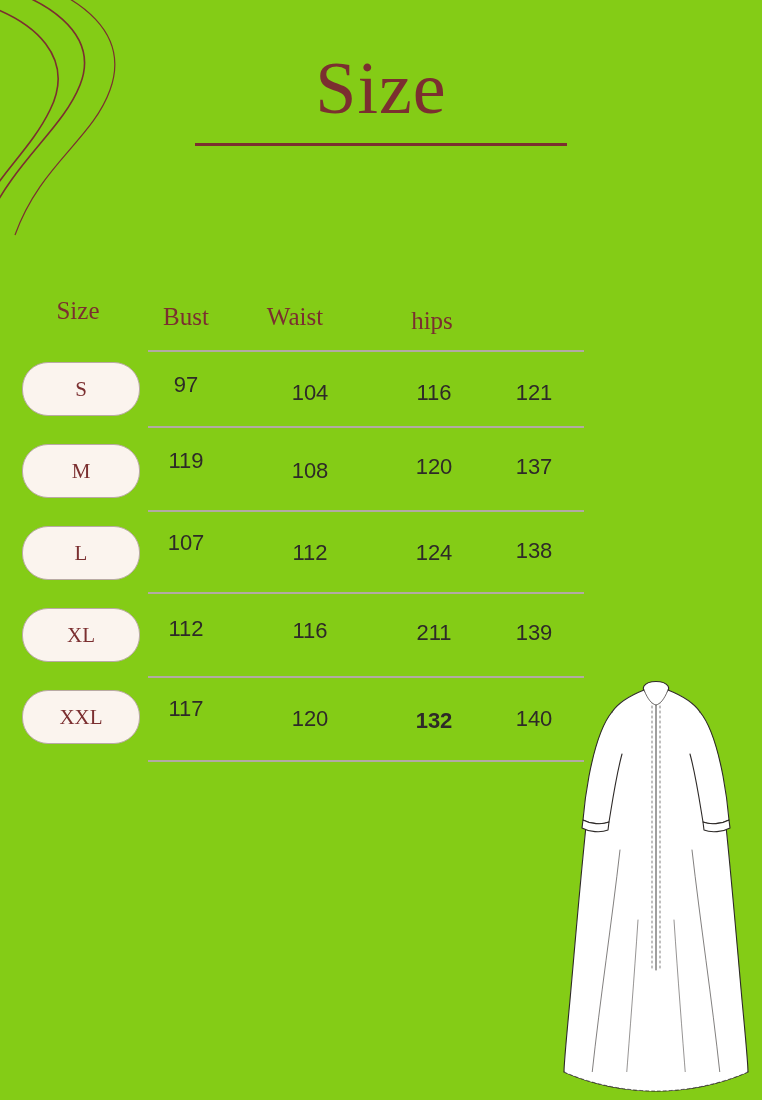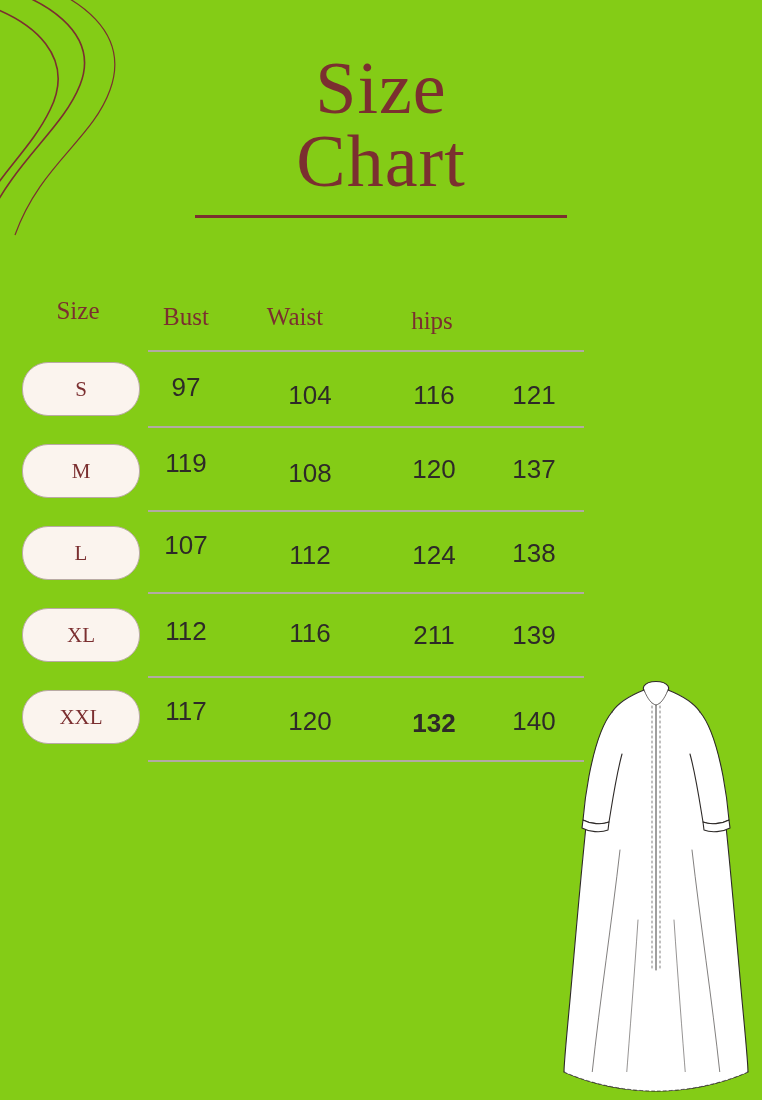--- a/index.html
+++ b/index.html
@@ -104,21 +104,21 @@
     color: #7b2f30;
     font-size: 21px;
     display: flex;
     align-items: center;
     justify-content: center;
     font-family: "Liberation Serif", serif;
   }
   .cell {
     position: absolute;
     font-family: "Liberation Sans", sans-serif;
-    font-size: 26px;
+    font-size: 22px;
     color: #2e2a28;
     text-align: center;
   }
   .c-bust  { left: 140px; width: 92px; }
   .c-waist { left: 256px; width: 108px; }
   .c-hips  { left: 386px; width: 96px; }
   .c-long  { left: 482px; width: 104px; }
 
   
   .dress {
@@ -135,21 +135,20 @@
 <div class="page">
 
   <svg class="swirl" viewBox="0 0 260 260">
     <path d="M-10,10 C60,30 95,70 70,120 C48,165 10,190 -15,250" fill="none" stroke="#7b2f30" stroke-width="1.6"></path>
     <path d="M-10,-10 C70,5 120,45 100,95 C82,140 35,170 5,235" fill="none" stroke="#7b2f30" stroke-width="1.6"></path>
     <path d="M30,-15 C105,5 150,45 130,100 C112,150 60,175 35,245" fill="none" stroke="#7b2f30" stroke-width="1.2"></path>
   </svg>
 
   <div class="title-wrap">
     <div class="title-line">Size</div>
-    <div class="title-line">Chart</div>
     <div class="title-rule"></div>
   </div>
 
   <div class="table">
 
     <div class="head-row">
       <div class="th th-size">Size</div>
       <div class="th th-bust">Bust</div>
       <div class="th th-waist">Waist</div>
       <div class="th th-hips">hips</div>

